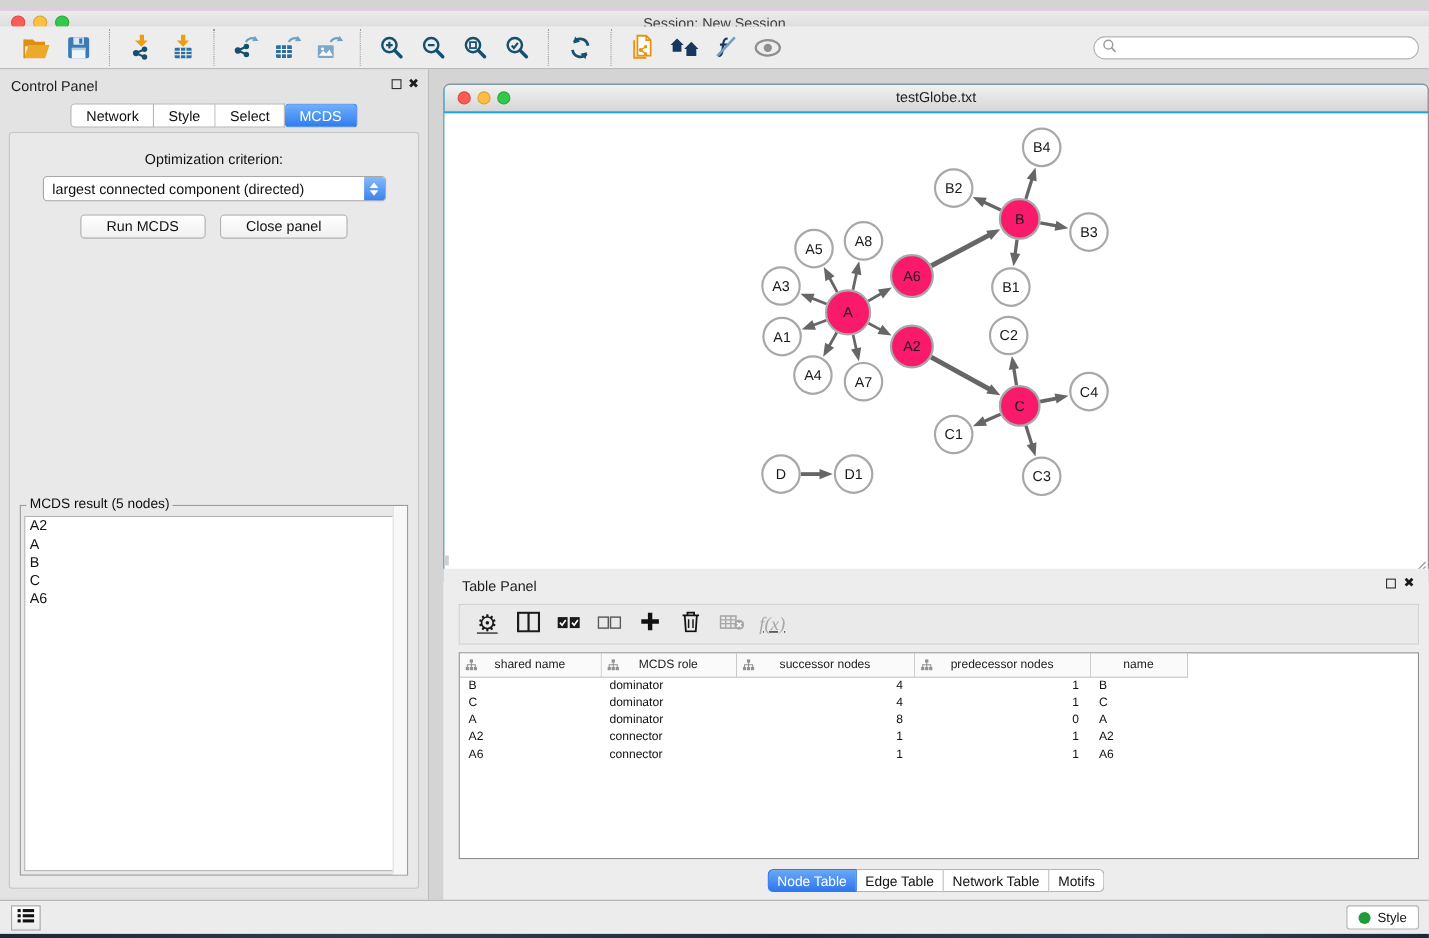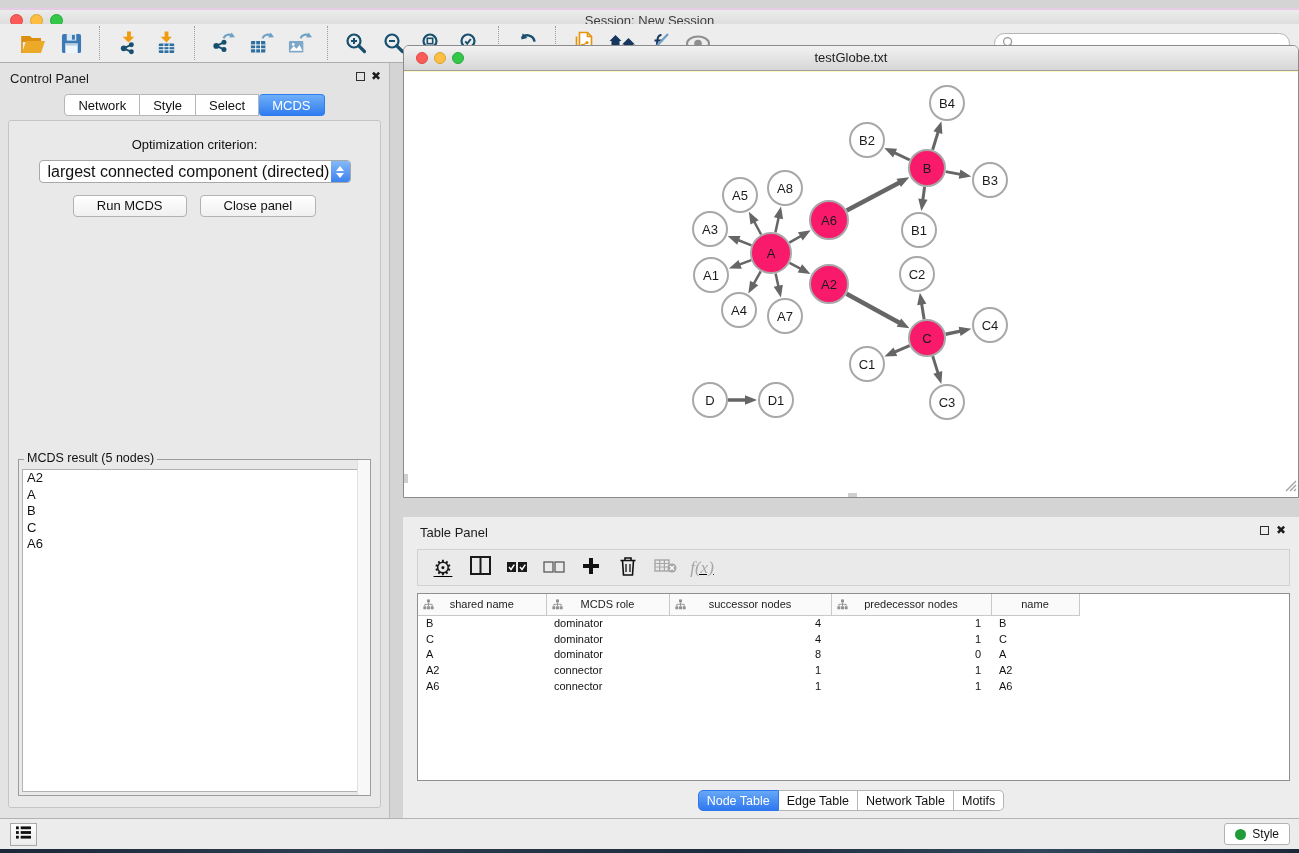--- a/index.html
+++ b/index.html
@@ -39,21 +39,21 @@
   .cp-tab { height:22px; line-height:21px; padding:0 13px; background:#fff; border:1px solid #b6b6b6;
     border-left:none; font-size:13px; color:#111; }
   .cp-tab:first-child { border-left:1px solid #b6b6b6; border-radius:4px 0 0 4px; }
   .cp-tab:last-child { border-radius:0 4px 4px 0; }
   .cp-tab.active { background:linear-gradient(#6fb0f9,#2f7cf0); color:#fff; border-color:#2f7cf0; border-radius:4px; }
 
   .cp-content { position:absolute; left:8px; right:8px; top:57px; bottom:10px; background:#e9e9e9;
     border:1px solid #c5c5c5; border-radius:3px; }
   .opt-label { text-align:center; margin-top:16px; font-size:13px; color:#111; }
   .mac-select { position:relative; width:312px; height:23px; margin:8px auto 0; background:#fff;
-    border:1px solid #a8a8a8; border-radius:4px; font-size:16px; color:#111; line-height:21px; padding-left:8px; }
+    border:1px solid #a8a8a8; border-radius:4px; font-size:13px; color:#111; line-height:21px; padding-left:8px; }
   .mac-select .stepper { position:absolute; right:0; top:0; bottom:0; width:19px;
     background:linear-gradient(#85b9f8,#3c82ef); border-radius:0 3px 3px 0; display:flex; flex-direction:column;
     align-items:center; justify-content:center; gap:2px; }
   .stepper i { width:0; height:0; border-left:4px solid transparent; border-right:4px solid transparent; }
   .stepper i.up { border-bottom:5px solid #fff; }
   .stepper i.dn { border-top:5px solid #fff; }
   .btn-row { display:flex; justify-content:center; gap:13px; margin-top:12px; }
   .mac-btn { background:linear-gradient(#ffffff,#f0f0f0); border:1px solid #b2b2b2; border-radius:4px;
     height:22px; line-height:20px; padding:0 23px; font-size:13px; color:#111; }
 
@@ -61,21 +61,21 @@
   .result-legend { position:absolute; top:-9px; left:5px; background:#e9e9e9; padding:0 3px; font-size:12.5px; color:#111; }
   .result-list { position:absolute; left:3px; right:3px; top:9px; bottom:3px; background:#fff;
     border:1px solid #b2b2b2; overflow:hidden; }
   .result-scroll { position:absolute; right:0; top:0; bottom:0; width:13px; background:#f8f8f8; border-left:1px solid #e0e0e0; }
   .result-item { font-size:13px; line-height:16.5px; padding-left:4px; color:#111; }
 
   
   .right-region { position:absolute; left:390px; top:63px; width:909px; height:755px; background:#d4d4d4; }
 
   
-  .network-window { position:absolute; left:403px; top:45px; width:896px; height:453px; background:#fef9c3;
+  .network-window { position:absolute; left:403px; top:76px; width:896px; height:453px; background:#0ea5e9;
     border:1px solid #8b8b8b; border-radius:6px 6px 0 0; }
   .nw-titlebar { position:relative; height:25px; background:linear-gradient(#f2f2f2,#d6d6d6);
     border-bottom:1px solid #9e9e9e; border-radius:5px 5px 0 0; }
   .nw-titlebar .traffic { top:6px; left:12px; gap:6px; }
   .nw-titlebar .tl { width:12px; height:12px; }
   .nw-title { position:absolute; left:0; right:0; top:4px; text-align:center; font-size:13px; color:#222; }
   .nw-canvas { position:absolute; left:0; right:0; top:26px; bottom:0; background:#fff; }
   .nw-grip { position:absolute; right:1px; bottom:1px; }
   .nw-nub-left { position:absolute; left:0; top:402px; width:4px; height:9px; background:#cfcfcf; }
   .nw-nub-bottom { position:absolute; left:444px; bottom:0; width:9px; height:4px; background:#cfcfcf; }

